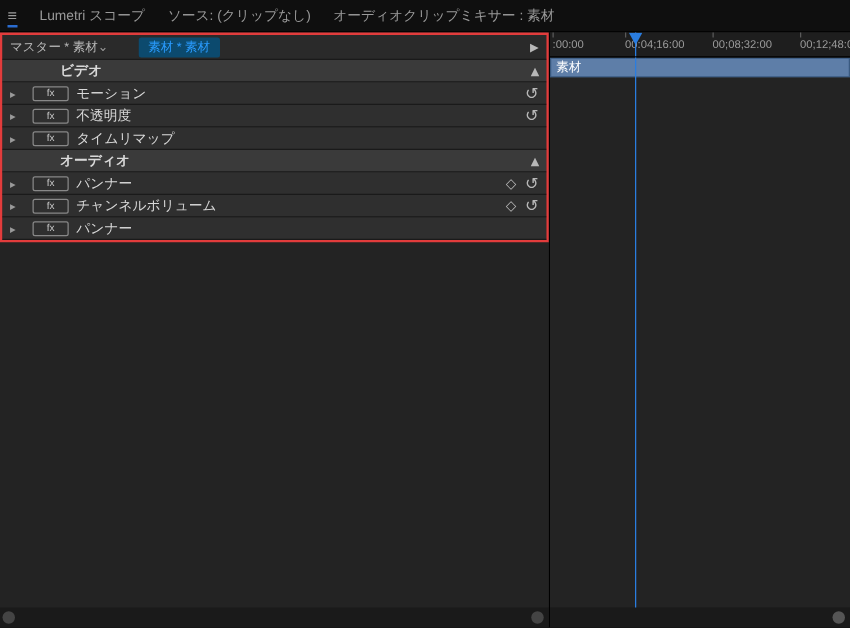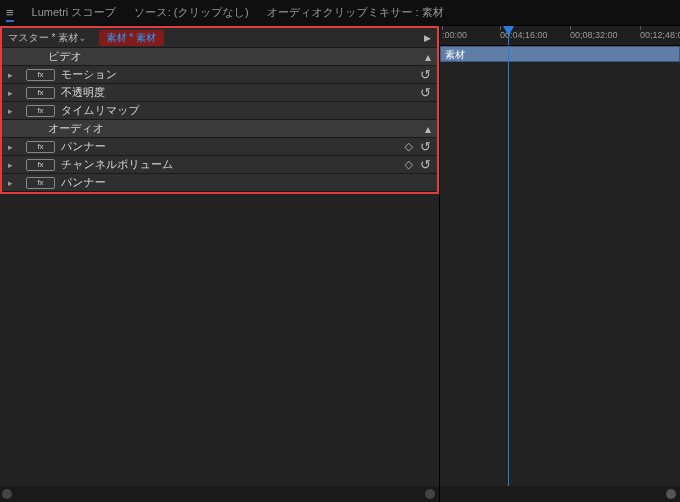--- a/index.html
+++ b/index.html
@@ -15,23 +15,23 @@
   .body { flex:1; display:flex;border-radius:21px; }
 
   
   .panel { width:440px; background:#232323; display:flex; flex-direction:column; border-right:1px solid #000; }
   .redbox { border:2px solid #e23c3c; margin:0; }
   .row { height:18px; display:flex; align-items:center; padding:0 6px; border-bottom:1px solid #1a1a1a; position:relative; }
   .row.light { background:#2f2f2f; }
   .header-row { background:#2a2a2a; height:20px; }
   .master { color:#b8b8b8; font-size:10px; }
   .chev { display:inline-block; color:#9a9a9a; font-size:10px; margin-right:4px; }
-  .clipchip { background:#7f1d1d; color:#2a9cff; padding:1px 8px; border-radius:2px; font-size:10px; margin-left:8px; }
+  .clipchip { background:#0c4a6e; color:#2a9cff; padding:1px 8px; border-radius:2px; font-size:10px; margin-left:20px; }
   .arrow-right { position:absolute; right:6px; font-size:9px; color:#b8b8b8; }
-  .section-head { background:#3a3a3a; font-weight:400;padding-left:46px; }
+  .section-head { background:#3a3a3a; font-weight:700;padding-left:46px; }
   .collapse-ic { position:absolute; right:6px; font-size:12px; color:#b8b8b8; }
   .fx { width:29px; height:12px; border:1px solid #888; border-radius:2px; font-size:8px; line-height:10px; text-align:center; color:#c8c8c8; margin:0 6px 0 10px; }
   .twirl { width:8px; font-size:9px; color:#9a9a9a; }
   .reset-ic { position:absolute; right:6px; color:#b8b8b8; font-size:13px; }
   .kf-ic   { position:absolute; right:24px; color:#b8b8b8; font-size:11px; }
 
   .panel-fill { flex:1; background:#232323; }
 
   
   .tl { flex:1; display:flex; flex-direction:column; background:#1e1e1e; position:relative; }

